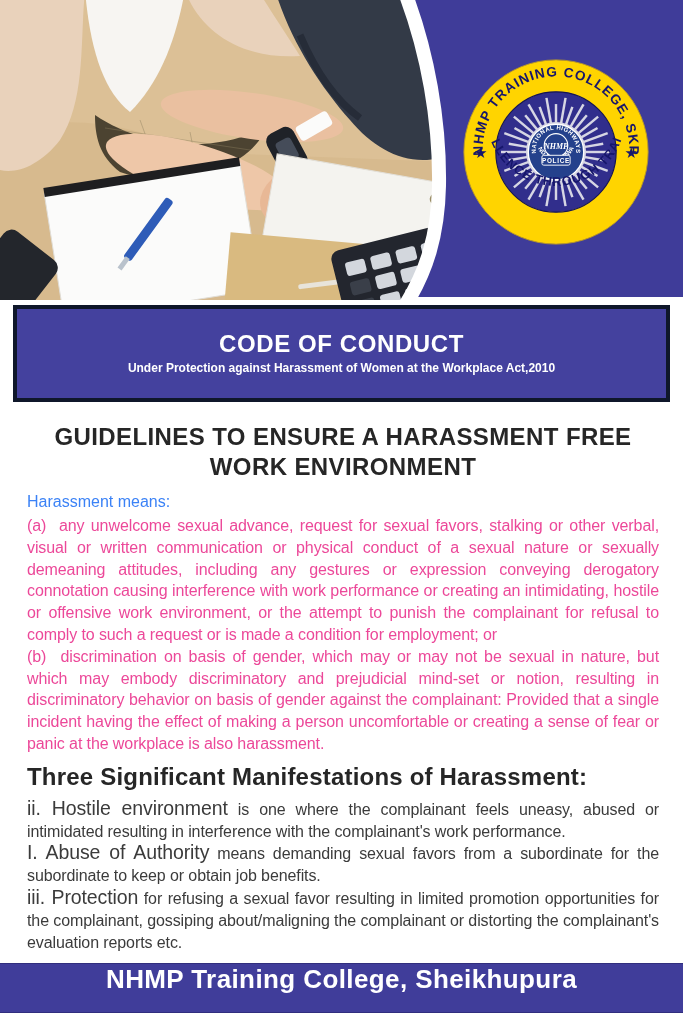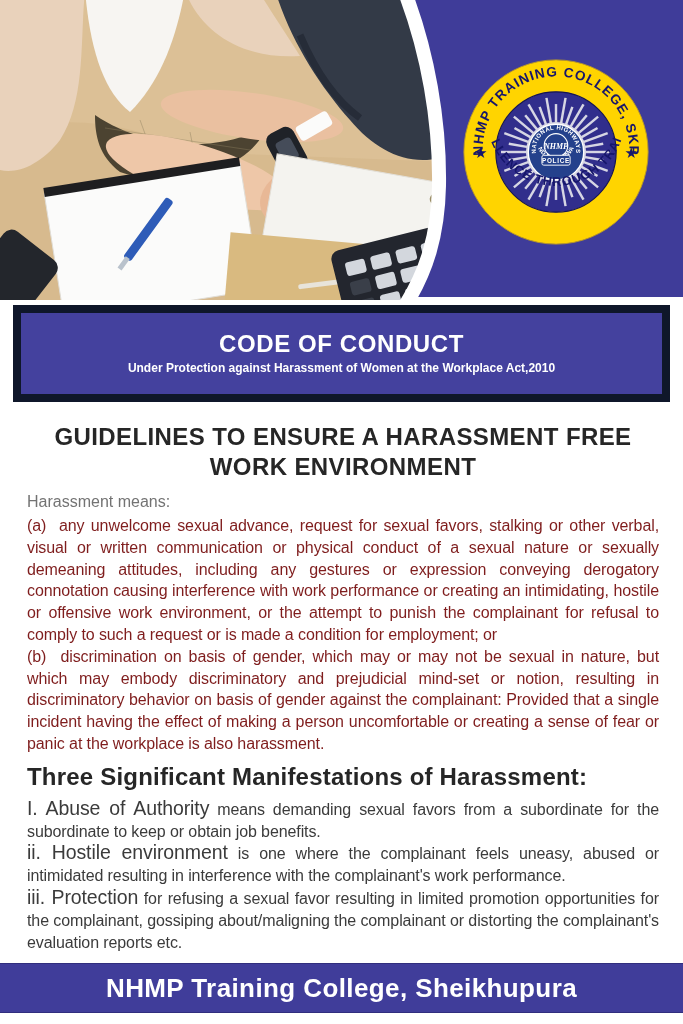--- a/index.html
+++ b/index.html
@@ -14,52 +14,52 @@
   .hero { position:relative; width:683px; height:297px; background:#3f3c99; }
   .photo-wrap { position:absolute; left:0; top:0; width:450px; height:300px; }
   .photo-wrap svg { display:block; }
   .logo { position:absolute; left:462px; top:58px; width:188px; height:188px; }
   .logo svg { display:block; width:100%; height:100%; }
   .ring-text { font-family:"Liberation Sans","DejaVu Sans",sans-serif; font-weight:bold; fill:#16166b; }
   .badge-text { font-family:"Liberation Sans","DejaVu Sans",sans-serif; font-weight:bold; fill:#ffffff; }
   
   .banner {
     margin:8px 13px 0 13px; height:97px; background:#44419e;
-    border:8px solid #0f172a;
+    border:4px solid #0f172a;
     display:flex; flex-direction:column; align-items:center; justify-content:center;
     color:#ffffff; text-align:center;
   }
   .banner-title { font-size:24px; line-height:29px; font-weight:bold; letter-spacing:0.6px; }
   .banner-subtitle { font-size:12px; line-height:21px; font-weight:bold; }
   .banner-schedule { font-size:20px; line-height:27px; font-weight:bold; letter-spacing:0.3px; }
   
   .content { padding:20px 24px 0 27px; }
   .main-heading {
     font-size:24px; line-height:30px; font-weight:bold; color:#262626;
     letter-spacing:0.4px; margin-bottom:9px;text-align:center;
   }
-  .intro { font-size:16px; line-height:21px; color:#737373; margin-bottom:3px; }
+  .intro { font-size:16px; line-height:21px; color:#3b82f6; margin-bottom:3px; }
   .clause {
     font-size:16px; line-height:21.8px; text-align:justify;
-    letter-spacing:-0.1px; color:#7f1d1d;
+    letter-spacing:-0.1px; color:#ec4899;
   }
   .sub-heading {
     font-size:24px; line-height:28px; font-weight:bold; color:#262626;
     letter-spacing:0.2px; margin:8px 0 7px 0;
   }
   .item {
     font-size:16px; line-height:21.8px; text-align:justify;
     letter-spacing:-0.1px; color:#3b3b3b;
   }
   .item .lead { font-size:19.5px; }
   
   .footer {
     position:absolute; left:0; top:963px; width:683px; height:50px;
     background:#403d9a; border-top:1px solid #312e7e; border-bottom:1px solid #312e7e;
-    display:flex; align-items:center; justify-content:center;
+    display:flex; justify-content:center;
   }
   .footer-text { color:#ffffff; font-size:26px; font-weight:bold; letter-spacing:0.4px; }
 </style>
 </head>
 <body>
 
 <div class="page">
 
   <header class="hero">
 
@@ -214,22 +214,22 @@
     <div class="banner-title">CODE OF CONDUCT</div>
     <div class="banner-subtitle">Under Protection against Harassment of Women at the Workplace Act,2010</div>
   </section>
 
   <main class="content">
     <h1 class="main-heading">GUIDELINES TO ENSURE A HARASSMENT FREE WORK ENVIRONMENT</h1>
     <p class="intro">Harassment means:</p>
     <p class="clause">(a)&nbsp;&nbsp;any unwelcome sexual advance, request for sexual favors, stalking or other verbal, visual or written communication or physical conduct of a sexual nature or sexually demeaning attitudes, including any gestures or expression conveying derogatory connotation causing interference with work performance or creating an intimidating, hostile or offensive work environment, or the attempt to punish the complainant for refusal to comply to such a request or is made a condition for employment; or</p>
     <p class="clause">(b)&nbsp;&nbsp;discrimination on basis of gender, which may or may not be sexual in nature, but which may embody discriminatory and prejudicial mind-set or notion, resulting in discriminatory behavior on basis of gender against the complainant: Provided that a single incident having the effect of making a person uncomfortable or creating a sense of fear or panic at the workplace is also harassment.</p>
     <h2 class="sub-heading">Three Significant Manifestations of Harassment:</h2>
+    <p class="item"><span class="lead">ii. Hostile environment</span><span> is one where the complainant feels uneasy, abused or intimidated resulting in interference with the complainant's work performance.</span></p>
     <p class="item"><span class="lead">I. Abuse of Authority</span><span> means demanding sexual favors from a subordinate for the subordinate to keep or obtain job benefits.</span></p>
-    <p class="item"><span class="lead">ii. Hostile environment</span><span> is one where the complainant feels uneasy, abused or intimidated resulting in interference with the complainant's work performance.</span></p>
     <p class="item"><span class="lead">iii. Protection</span><span> for refusing a sexual favor resulting in limited promotion opportunities for the complainant, gossiping about/maligning the complainant or distorting the complainant's evaluation reports etc.</span></p>
   </main>
 
   <footer class="footer">
     <div class="footer-text">NHMP Training College, Sheikhupura</div>
   </footer>
 
 </div>
 
 </body></html>

